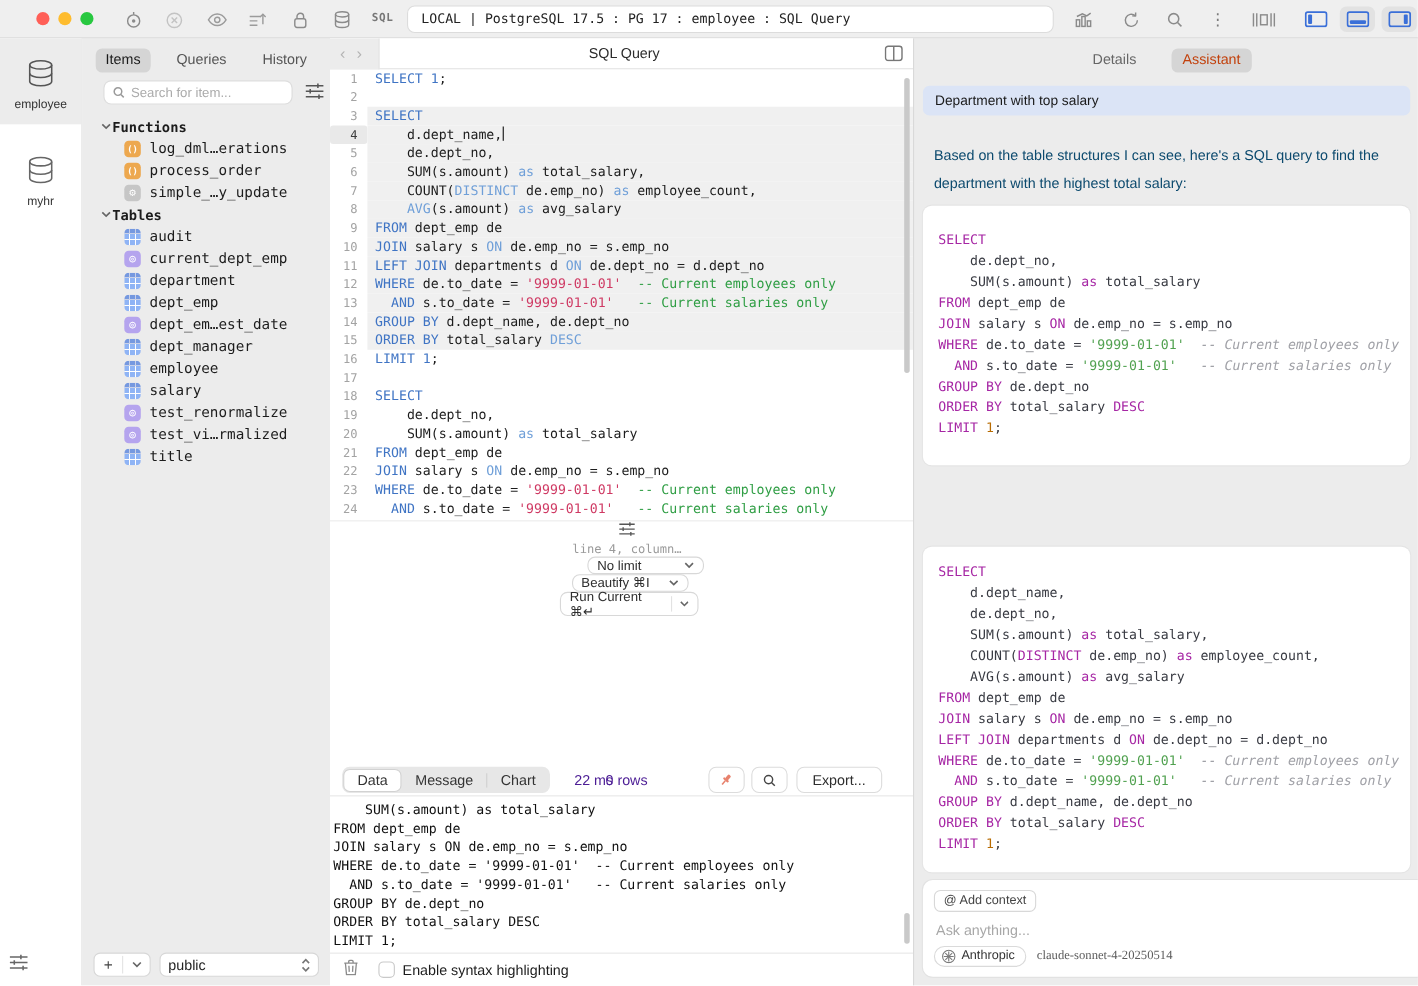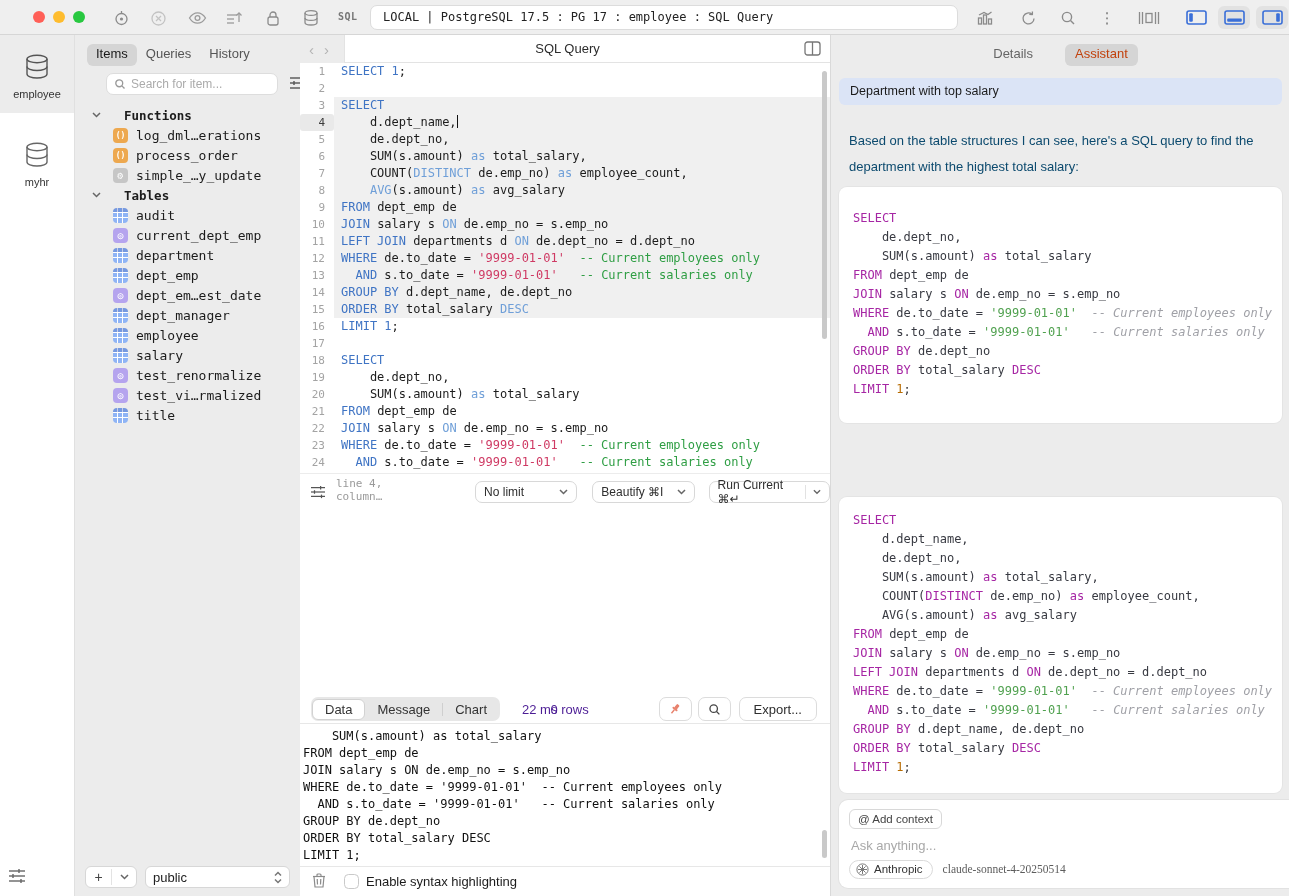--- a/index.html
+++ b/index.html
@@ -29,33 +29,33 @@
     border-right:1px solid #e0e0e0; }
   .conn { width:100%; text-align:center; padding-top:18px; height:78px; cursor:default; }
   .conn.sel { background:#ececec; }
   .conn .cname { font-size:11px; color:#333; margin-top:3px; }
   .rail-bottom { position:absolute; left:8px; bottom:8px; color:#666; }
 
   
   .sidebar { position:absolute; left:75px; top:35px; width:225px; height:861px;
     background:#ececec; }
   .sb-tabs { position:absolute; left:0; top:9px; width:225px; height:22px; display:flex;
-    padding:0 12px; }
+    justify-content:space-between; padding:0 12px; }
   .sb-tab { font-size:13px; color:#555; padding:2px 9px; border-radius:6px; }
   .sb-tab.active { background:#d5d5d5; color:#1a1a1a; }
-  .sb-searchrow { position:absolute; left:15px; top:38px; width:225px; height:22px; }
+  .sb-searchrow { position:absolute; left:3px; top:38px; width:225px; height:22px; }
   .sb-search { position:absolute; left:16px; top:0; width:172px; height:22px;
     background:#fff; border:1px solid #ddd; border-radius:7px; display:flex;
     align-items:center; padding:0 7px; gap:5px; }
   .sb-search input { border:0; outline:0; width:130px; font-size:12px; color:#333;
     background:transparent; font-family:"Liberation Sans", sans-serif; }
   .sb-search input::placeholder { color:#ababab; }
   .sb-filter { position:absolute; right:8px; top:2px; color:#555; }
   .tree { position:absolute; left:0; top:70px; width:225px; }
-  .tree-group { display:flex; align-items:center; gap:23px; height:20px; padding-left:17px;
+  .tree-group { display:flex; align-items:center; gap:1px; height:20px; padding-left:17px;
     font:600 12.5px "DejaVu Sans Mono", monospace; color:#1c1c1c; }
   .tree-item { display:flex; align-items:center; gap:8px; height:20px; padding-left:38px;
     font:13px "DejaVu Sans Mono", monospace; color:#1c1c1c; white-space:nowrap; }
   .ti { width:15px; height:15px; min-width:15px; border-radius:4px; display:inline-flex;
     align-items:center; justify-content:center; color:#fff;
     font:700 8px "DejaVu Sans Mono", monospace; }
   .ti-fn { background:#eda84f; }
   .ti-gear { background:#c6c6c6; font-size:10px; }
   .ti-view { background:#b5a4ee; font-size:10px; }
   .ti-table { background-color:#8fb4f5;
@@ -96,21 +96,21 @@
   .ed-row.hl .ed-code { background:#f0f0f0; }
   .tk-k { color:#3f74c4; } .tk-k2 { color:#6f9fd8; } .tk-s { color:#cf3963; }
   .tk-c { color:#2f9e44; } .tk-n { color:#3f74c4; } .tk-t { color:#1c1c1c; }
   .caret { display:inline-block; width:1.5px; height:13px; background:#111;
     vertical-align:-2px; }
   .ed-scroll { position:absolute; right:3px; top:8px; width:5px; height:268px;
     background:#c9c9c9; border-radius:3px; }
 
   
   .ed-toolbar { position:absolute; left:0; top:438px; width:530px; height:30px;
-    border-top:1px solid #ececec; display:flex; align-items:flex-end; }
+    border-top:1px solid #ececec; display:flex; align-items:center;flex-direction:column; }
   .ed-status { font:11px "DejaVu Sans Mono", monospace; color:#9a9a9a; margin-left:10px; }
   .tb-btn { height:22px; background:#fff; border:1px solid #d8d8d8; border-radius:7px;
     display:flex; align-items:center; font-size:12px; color:#2e2e2e; padding:0 8px; gap:7px; }
   .tb-btn .dv { width:1px; height:14px; background:#e2e2e2; }
   .tb-sliders { margin-left:10px; color:#555; }
 
   
   .results { position:absolute; left:0; top:468px; width:530px; height:192px; }
   .res-h { position:absolute; left:0; top:0; width:530px; height:26px;
     border-bottom:1px solid #e2e2e2; }
@@ -605,21 +605,21 @@
               <line x1="7" y1="8" x2="7" y2="12.5" stroke="#e8826d" stroke-width="1.4"></line>
             </g>
           </svg>
       </span>
       <span class="round-btn" style="margin-left:6px;width:33px">
         <svg width="13" height="13" viewBox="0 0 16 16" fill="none" stroke="#444" stroke-width="1.6">
           <circle cx="7" cy="7" r="4.6"></circle>
             <line x1="10.5" y1="10.5" x2="14" y2="14"></line>
           </svg>
       </span>
-      <span class="round-btn export-btn" style="margin-left:8px;margin-right:13px">Export...</span>
+      <span class="round-btn export-btn" style="margin-left:8px;margin-right:28px">Export...</span>
     </div>
 
     <div class="rawsql">
       <div>
           <div class="raw-line">    SUM(s.amount) as total_salary</div>
           <div class="raw-line">FROM dept_emp de</div>
           <div class="raw-line">JOIN salary s ON de.emp_no = s.emp_no</div>
           <div class="raw-line">WHERE de.to_date = '9999-01-01'  -- Current employees only</div>
           <div class="raw-line">  AND s.to_date = '9999-01-01'   -- Current salaries only</div>
           <div class="raw-line">GROUP BY de.dept_no</div>

